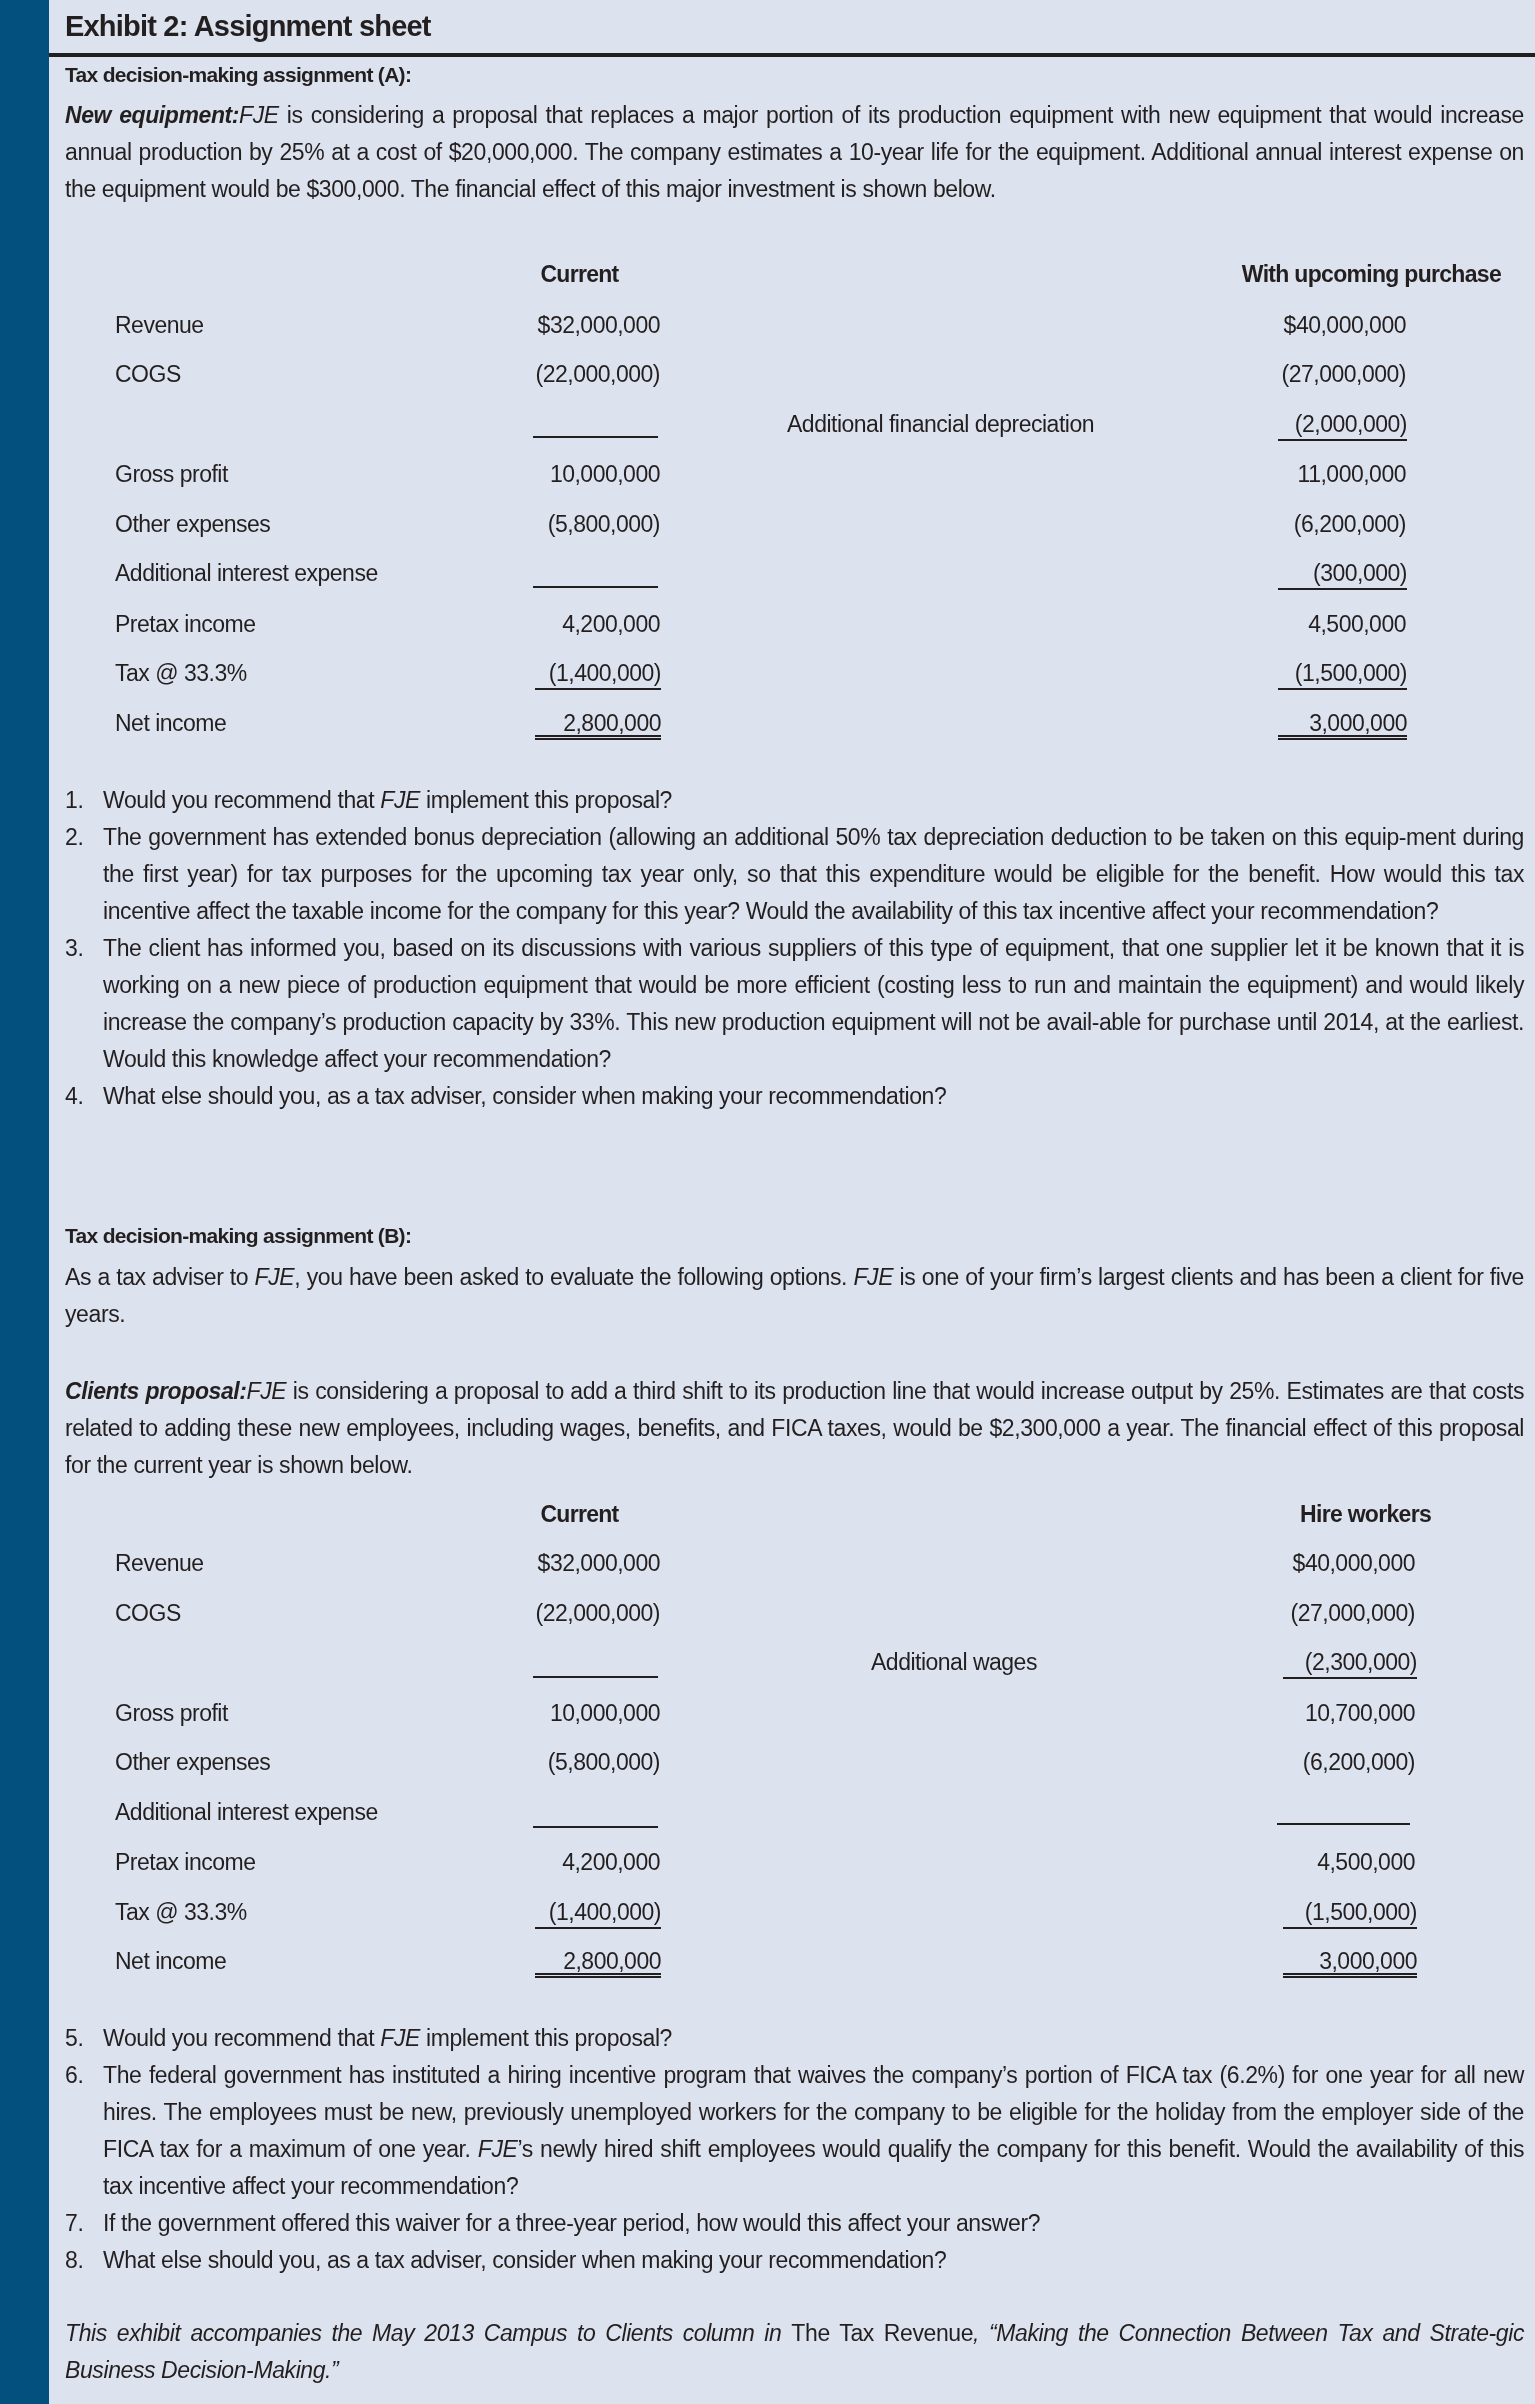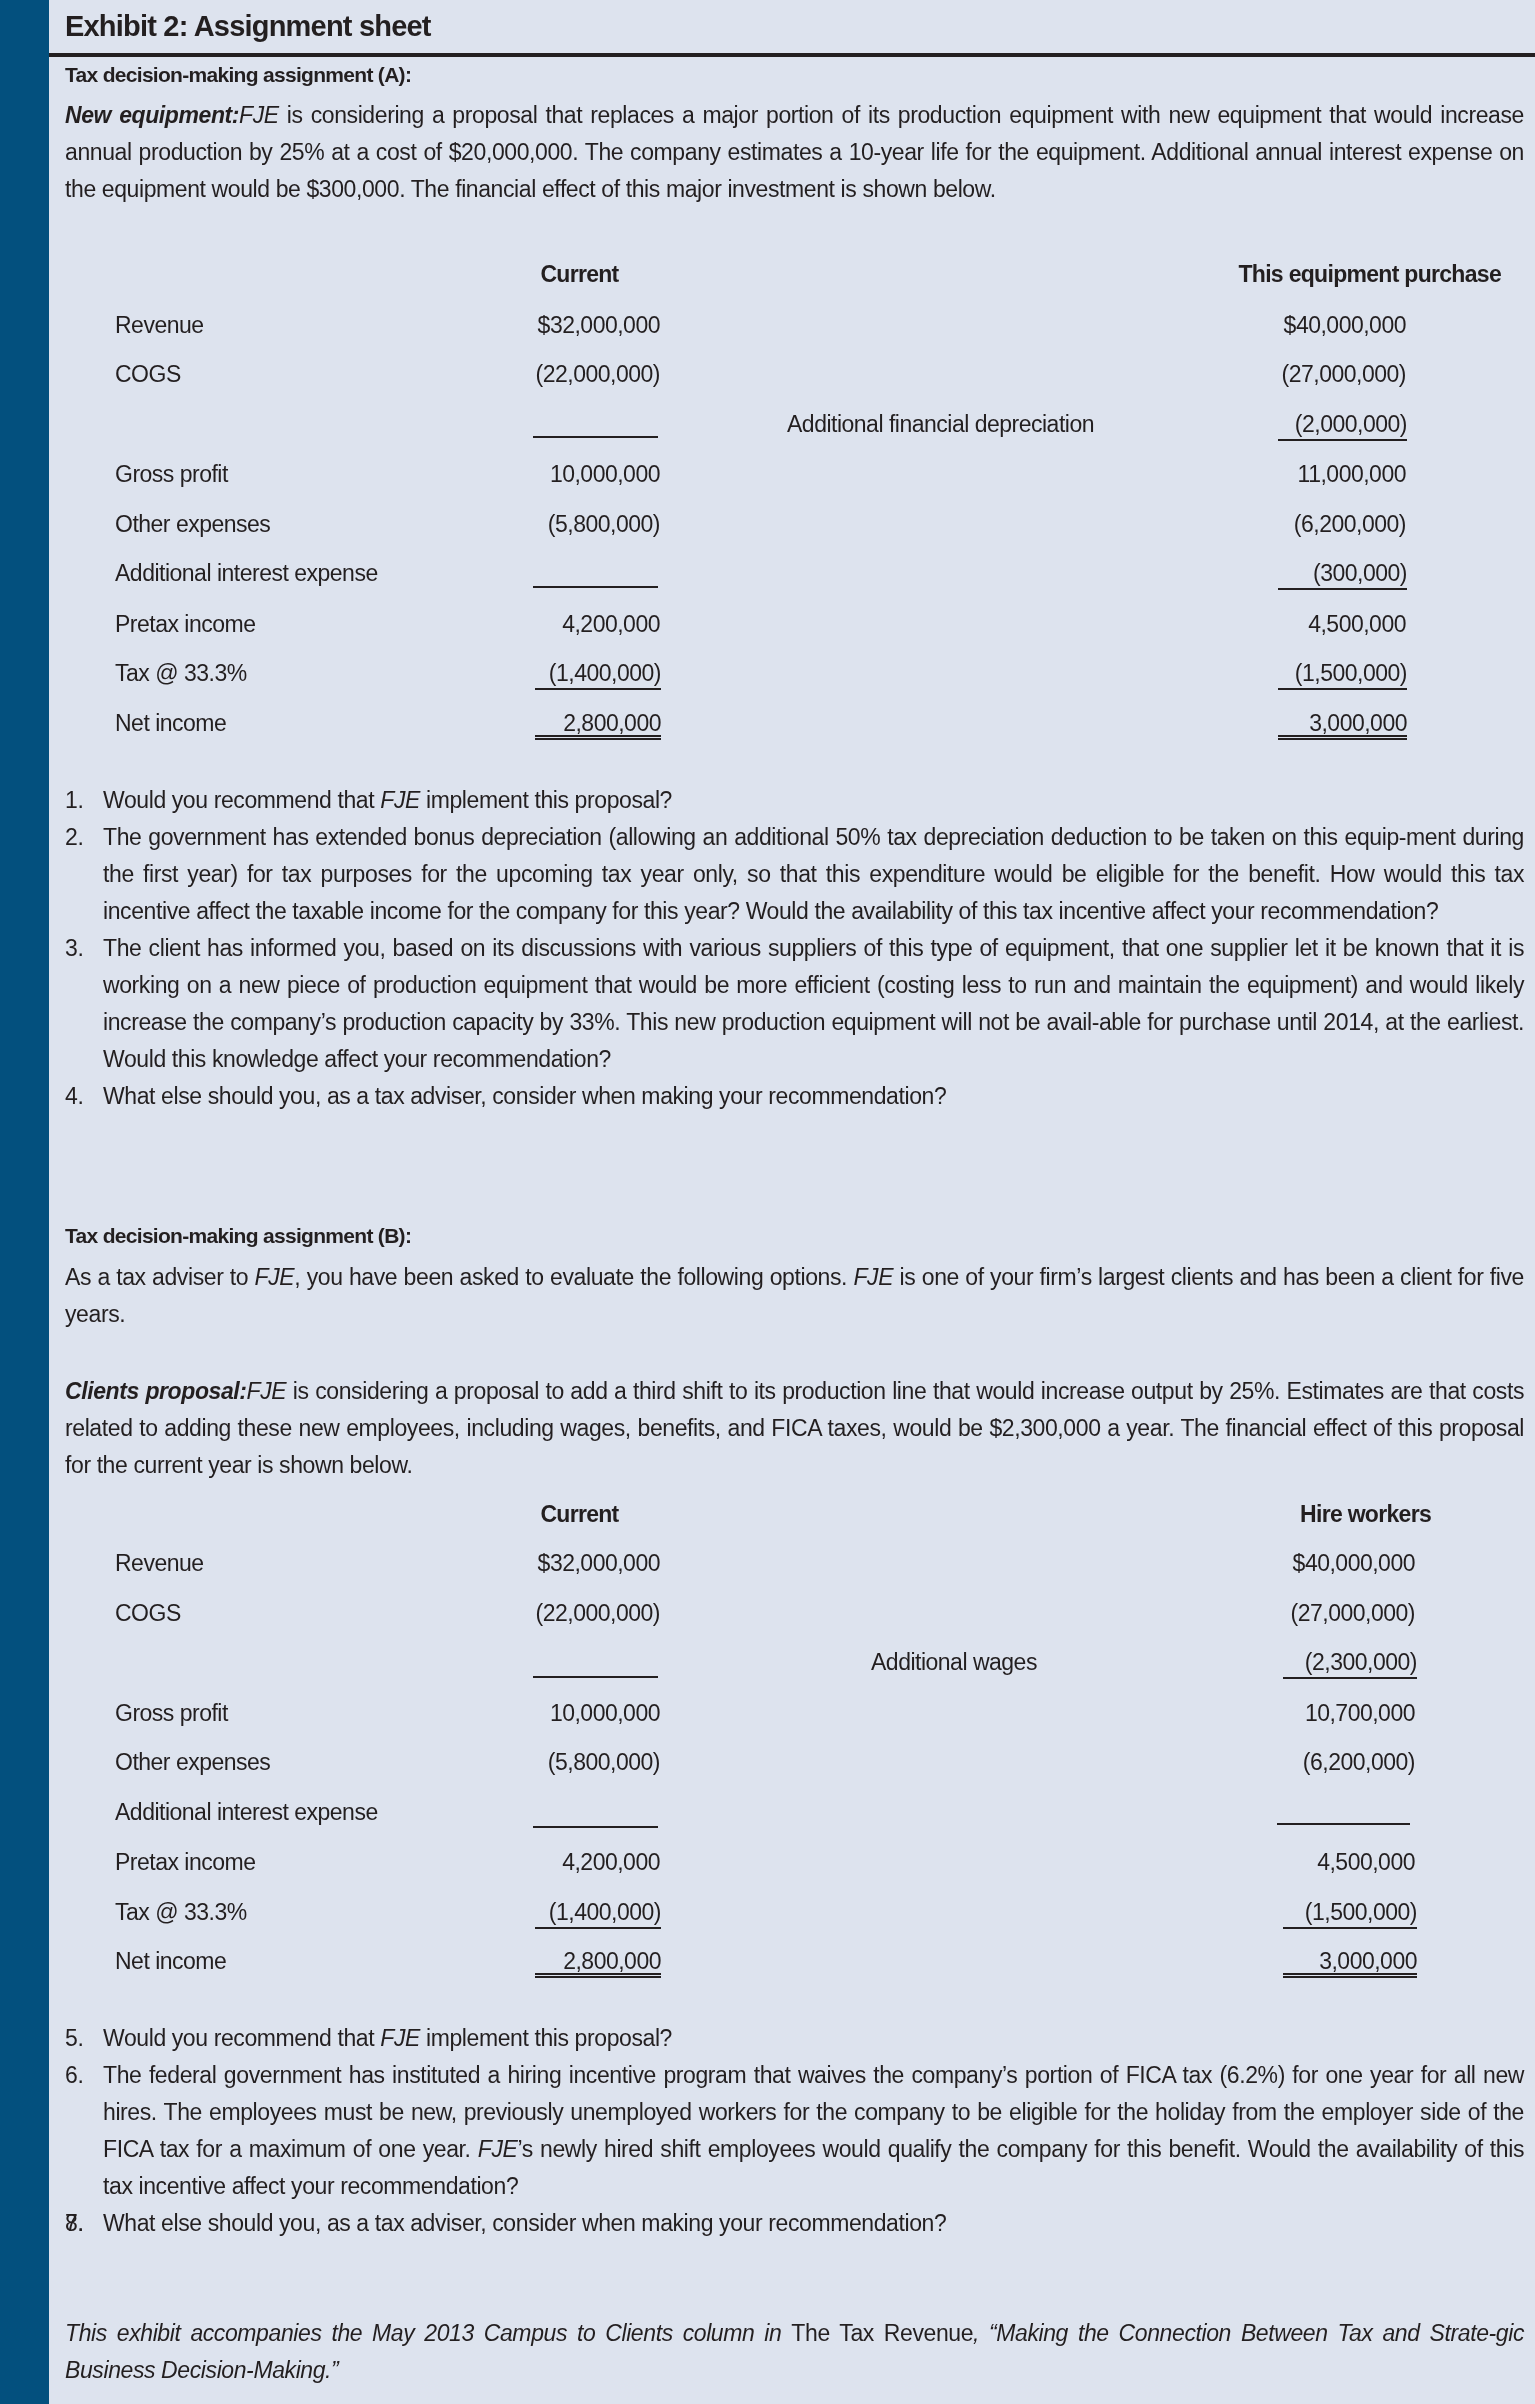--- a/index.html
+++ b/index.html
@@ -36,21 +36,21 @@
 <div class="rule"></div>
 
 <section>
   <div class="sec-head" style="top:63px;">Tax decision-making assignment (A):</div>
   <div class="para last-left" style="top:97px;">
     <span class="bi">New equipment:</span><i>FJE</i><span> is considering a proposal that replaces a major portion of its production equipment with new equipment that would increase annual production by 25% at a cost of $20,000,000. The company estimates a 10-year life for the equipment. Additional annual interest expense on the equipment would be $300,000. The financial effect of this major investment is shown below.</span>
   </div>
 
   <div class="fin">
     <div class="cell hdr num" style="left:515px;width:129px;top:257px;text-align:center;">Current</div>
-    <div class="cell hdr num" style="left:1168px;width:333px;top:257px;">This equipment purchase</div>
+    <div class="cell hdr num" style="left:1168px;width:333px;top:257px;">With upcoming purchase</div>
 
     <div class="cell lbl" style="top:308px;">Revenue</div>
     <div class="cell num" style="left:495px;width:165px;top:308px;">$32,000,000</div>
     <div class="cell num" style="left:1238px;width:168px;top:308px;">$40,000,000</div>
 
     <div class="cell lbl" style="top:357px;">COGS</div>
     <div class="cell num" style="left:495px;width:165px;top:357px;">(22,000,000)</div>
     <div class="cell num" style="left:1238px;width:168px;top:357px;">(27,000,000)</div>
 
     <div class="cell" style="left:787px;top:407px;">Additional financial depreciation</div>
@@ -136,21 +136,21 @@
     <div class="cell num ul" style="left:1283px;width:134px;top:1895px;">(1,500,000)</div>
 
     <div class="cell lbl" style="top:1944px;">Net income</div>
     <div class="cell num dul" style="left:535px;width:126px;top:1944px;">2,800,000</div>
     <div class="cell num dul" style="left:1283px;width:134px;top:1944px;">3,000,000</div>
   </div>
 
   <ol class="qs" style="top:2020px;">
     <li><span class="qn">5.</span><span>Would you recommend that </span><i>FJE</i><span> implement this proposal?</span></li>
     <li><span class="qn">6.</span><span>The federal government has instituted a hiring incentive program that waives the company’s portion of FICA tax (6.2%) for one year for all new hires. The employees must be new, previously unemployed workers for the company to be eligible for the holiday from the employer side of the FICA tax for a maximum of one year. </span><i>FJE</i><span>’s newly hired shift employees would qualify the company for this benefit. Would the availability of this tax incentive affect your recommendation?</span></li>
-    <li><span class="qn">7.</span></li>
+    <li><span class="qn">7.</span><span>If the government offered this waiver for a three-year period, how would this affect your answer?</span></li>
     <li><span class="qn">8.</span><span>What else should you, as a tax adviser, consider when making your recommendation?</span></li>
   </ol>
 </section>
 
 <div class="footer-note" style="top:2315px;">
   <span>This exhibit accompanies the May 2013 Campus to Clients column in </span><span class="roman">The Tax Revenue</span><span>, “Making the Connection Between Tax and Strate-gic Business Decision-Making.”</span>
 </div>
 
 
 </body></html>

